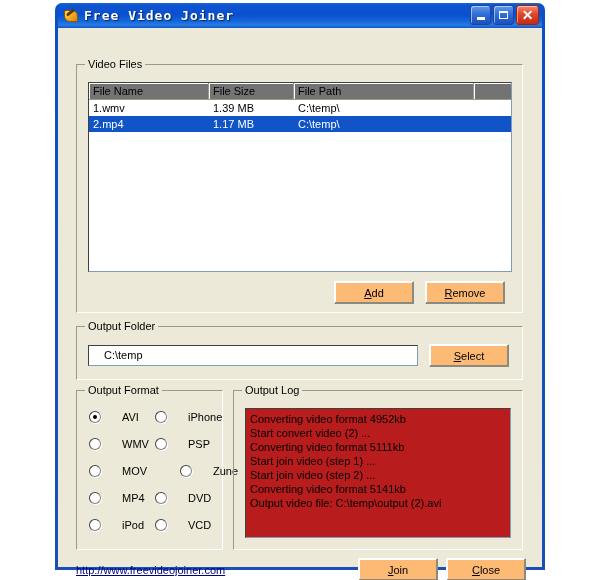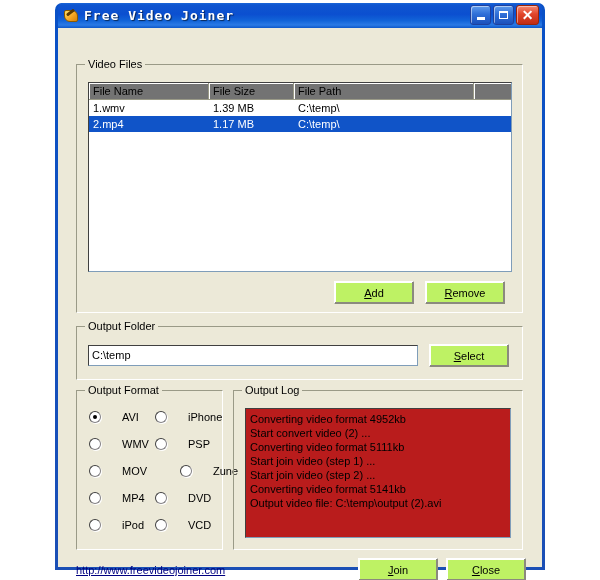--- a/index.html
+++ b/index.html
@@ -156,21 +156,21 @@
   .lv-row { display: flex; height: 16px; align-items: center; }
   .lv-row.selected { background: #1054c8; color: #ffffff; }
   .lv-cell { box-sizing: border-box; padding-left: 4px; white-space: nowrap; overflow: hidden; }
   .lv-cell.c0 { width: 120px; }
   .lv-cell.c1 { width: 85px; }
   .lv-cell.c2 { width: 180px; }
   .lv-cell.c3 { flex: 1 1 auto; }
 
   
   .btn {
-    background: #bef264;
+    background: #fdba74;
     border: 1px solid #000000;
     border-top-color: #ffffff; border-left-color: #ffffff;
     border-right-color: #8b8a7e; border-bottom-color: #8b8a7e;
     box-shadow: inset -1px -1px 0 #8b8a7e, inset 1px 1px 0 #ffffff;
     box-sizing: border-box;
     font-size: 11px;
     color: #000;
     display: flex; align-items: center; justify-content: center;
     cursor: default;
     position: absolute;
@@ -183,21 +183,21 @@
   
   #folder-input {
     position: absolute; left: 11px; top: 18px;
     width: 330px; height: 21px;
     background: #ffffff;
     border: 1px solid #7f9db9;
     border-top-color: #404040; border-left-color: #404040;
     box-sizing: border-box;
     font-size: 11px;
     color: #000;
-    padding: 3px 0 0 3px;
+    padding: 3px 0 0 15px;
     white-space: nowrap; overflow: hidden;
     font-family: "Liberation Sans", sans-serif;
   }
   #btn-select { left: 352px; top: 17px; width: 80px; height: 23px; }
 
   
   .radio-row { position: absolute; display: flex; align-items: center; gap: 15px; }
   .radio-mark {
     width: 12px; height: 12px; border-radius: 50%;
     background: #ffffff;

